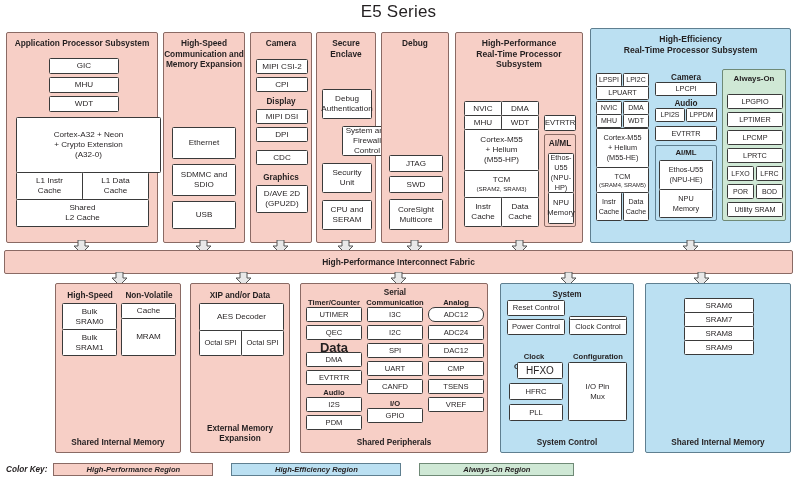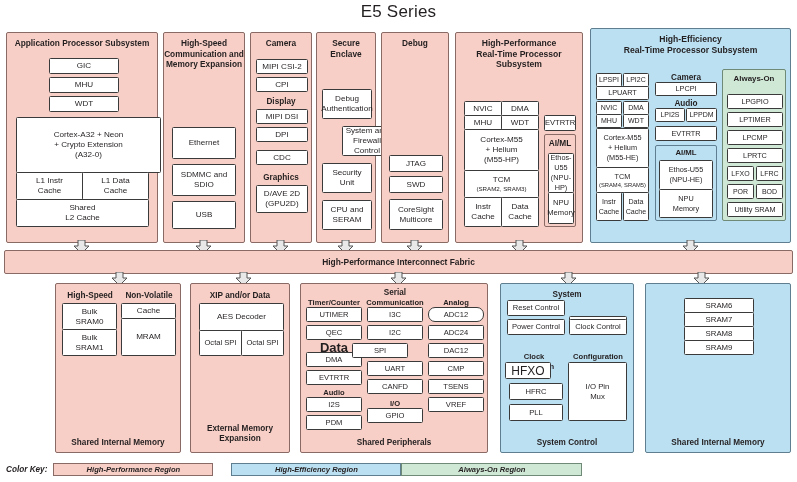--- a/index.html
+++ b/index.html
@@ -60,21 +60,21 @@
   
   #key{position:absolute;left:6px;top:461px;width:790px;height:16px;display:flex;align-items:center;gap:0;}
   #keylabel{font-style:italic;font-weight:bold;font-size:8.2px;margin-right:6px;}
   .keybox{
     height:13px;border:1.1px solid #555;box-sizing:border-box;
     display:flex;align-items:center;justify-content:center;
     font-style:italic;font-weight:bold;font-size:7.6px;
   }
   .kb1{width:160px;background:#f7cfc6;border-color:#8a6a64;}
   .kb2{width:170px;background:#bbe0f2;border-color:#5f7f90;margin-left:18px;}
-  .kb3{width:181px;background:#cfe8d5;border-color:#6f8a76;}
+  .kb3{width:155px;background:#cfe8d5;border-color:#6f8a76;margin-left:18px;}
 </style>
 </head>
 <body>
 
 <div class="page">
 
   <div id="title">E5 Series</div>
 
   <div class="region hp" style="left:6px;top:32px;width:152px;height:211px;">
     <div class="rtitle">Application Processor Subsystem</div>
@@ -371,21 +371,21 @@
     <div class="sub" style="position:absolute;left:4px;width:58px;top:57px;font-size:13px;">Data Transfer</div>
     <div class="b" style="position:absolute;left:5px;top:68px;width:56px;height:15px;font-size:7.6px;">DMA</div>
     <div class="b" style="position:absolute;left:5px;top:86px;width:56px;height:15px;font-size:7.6px;">EVTRTR</div>
     <div class="sub" style="position:absolute;left:4px;width:58px;top:102px;font-size:7.6px;">Audio</div>
     <div class="b" style="position:absolute;left:5px;top:113px;width:56px;height:15px;font-size:7.6px;">I2S</div>
     <div class="b" style="position:absolute;left:5px;top:131px;width:56px;height:15px;font-size:7.6px;">PDM</div>
 
     <div class="sub" style="position:absolute;left:64px;width:60px;top:12px;font-size:7.6px;">Communication</div>
     <div class="b" style="position:absolute;left:66px;top:23px;width:56px;height:15px;font-size:7.6px;">I3C</div>
     <div class="b" style="position:absolute;left:66px;top:41px;width:56px;height:15px;font-size:7.6px;">I2C</div>
-    <div class="b" style="position:absolute;left:51px;top:59px;width:56px;height:15px;font-size:7.6px;">SPI</div>
+    <div class="b" style="position:absolute;left:66px;top:59px;width:56px;height:15px;font-size:7.6px;">SPI</div>
     <div class="b" style="position:absolute;left:66px;top:77px;width:56px;height:15px;font-size:7.6px;">UART</div>
     <div class="b" style="position:absolute;left:66px;top:95px;width:56px;height:15px;font-size:7.6px;">CANFD</div>
     <div class="sub" style="position:absolute;left:64px;width:60px;top:113px;font-size:7.6px;">I/O</div>
     <div class="b" style="position:absolute;left:66px;top:124px;width:56px;height:15px;font-size:7.6px;">GPIO</div>
 
     <div class="sub" style="position:absolute;left:126px;width:58px;top:12px;font-size:7.6px;">Analog</div>
     <div class="b" style="position:absolute;left:127px;top:23px;width:56px;height:15px;font-size:7.6px;border-radius:7px;">ADC12</div>
     <div class="b" style="position:absolute;left:127px;top:41px;width:56px;height:15px;font-size:7.6px;">ADC24</div>
     <div class="b" style="position:absolute;left:127px;top:59px;width:56px;height:15px;font-size:7.6px;">DAC12</div>
     <div class="b" style="position:absolute;left:127px;top:77px;width:56px;height:15px;font-size:7.6px;">CMP</div>
@@ -397,21 +397,21 @@
 
   <div class="region he" style="left:500px;top:283px;width:134px;height:170px;">
     <div class="sub" style="position:absolute;left:0;right:0;top:4px;">System</div>
     <div class="b" style="position:absolute;left:6px;top:16px;width:58px;height:16px;font-size:7.6px;">Reset Control</div>
     <div class="b" style="position:absolute;left:68px;top:32px;width:58px;height:16px;font-size:7.6px;">IRQRTR</div>
     <div class="b" style="position:absolute;left:6px;top:35px;width:58px;height:16px;font-size:7.6px;">Power Control</div>
     <div class="b" style="position:absolute;left:68px;top:35px;width:58px;height:16px;font-size:7.6px;">Clock Control</div>
 
     <div class="sub" style="position:absolute;left:2px;width:62px;top:66px;font-size:7.6px;">Clock Generation</div>
     <div class="sub" style="position:absolute;left:66px;width:62px;top:66px;font-size:7.6px;">Configuration</div>
-    <div class="b" style="position:absolute;left:4px;top:78px;width:46px;height:17px;font-size:12px;">HFXO</div>
+    <div class="b" style="position:absolute;left:16px;top:78px;width:46px;height:17px;font-size:10px;">HFXO</div>
     <div class="b" style="position:absolute;left:8px;top:99px;width:54px;height:17px;font-size:7.6px;">HFRC</div>
     <div class="b" style="position:absolute;left:8px;top:120px;width:54px;height:17px;font-size:7.6px;">PLL</div>
     <div class="b" style="position:absolute;left:67px;top:78px;width:59px;height:59px;font-size:7.8px;">
       <span>I/O Pin</span>
       <span>Mux</span>
     </div>
     <div class="rfoot">System Control</div>
   </div>
 
   <div class="region he" style="left:645px;top:283px;width:146px;height:170px;">

